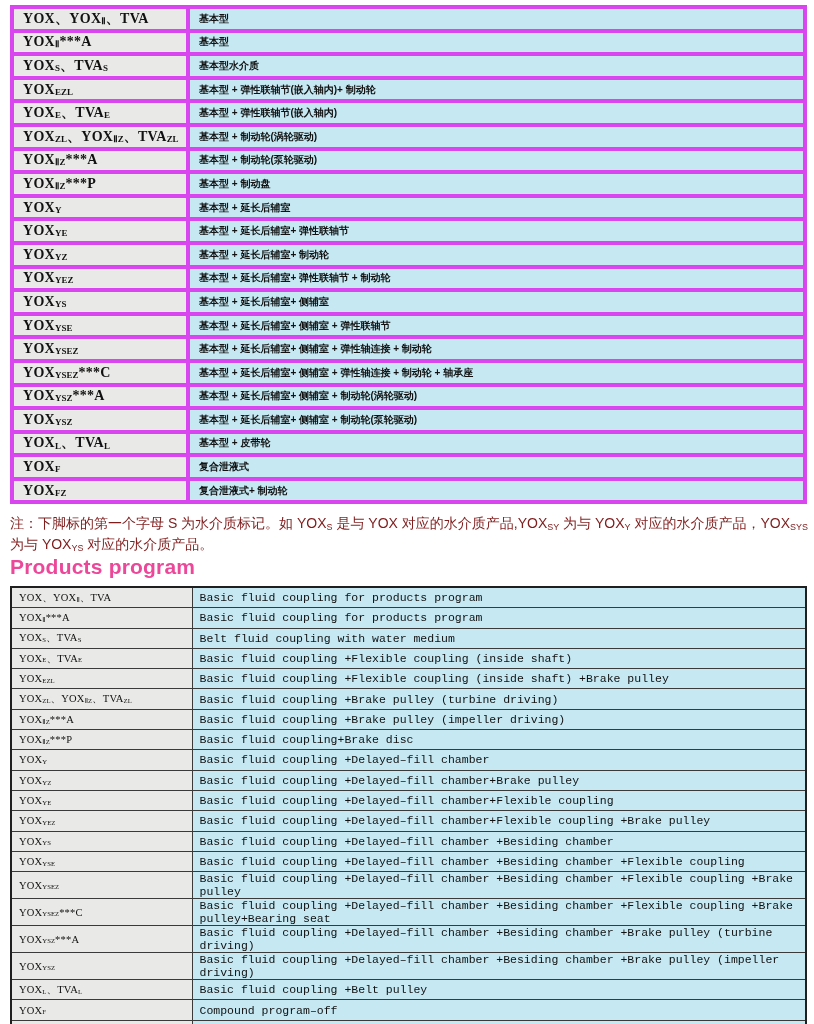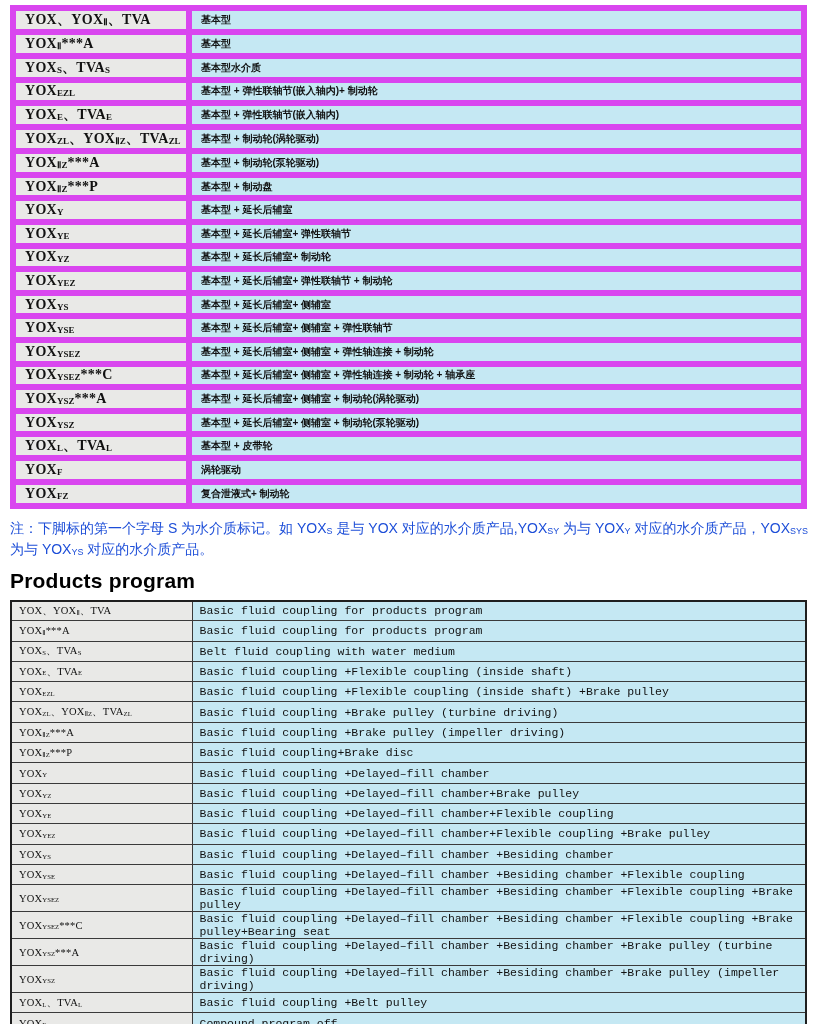--- a/index.html
+++ b/index.html
@@ -10,21 +10,21 @@
     color: #111;
     overflow: hidden;
   }
   .page { padding: 5px 7px 0 10px; }
 
   table { border-collapse: collapse; width: 797px; table-layout: fixed; }
   td { vertical-align: middle; }
 
   
   .cn-table { border: 2px solid #1f1f1f; }
-  .cn-table td { border: 6px solid #d946ef; height: 23.6px; }
+  .cn-table td { border: 4px solid #d946ef; height: 23.6px; }
   .cn-table col.c-model { width: 176px; }
   .cn-table td.model {
     background: #e9e9e7;
     font-family: "Liberation Serif", serif;
     font-weight: bold;
     font-size: 14px;
     padding-left: 9px;
     letter-spacing: 0.3px;
   }
   .cn-table td.desc {
@@ -35,31 +35,30 @@
     padding-left: 9px;
   }
 
   
   .note {
     margin-top: 9px;
     width: 800px;
     font-family: "Liberation Sans", sans-serif;
     font-size: 14px;
     line-height: 21px;
-    color: #1d4ed8;
+    color: #7f1d1d;
   }
 
   
   .heading {
-    margin-top: 9px;
     font-family: "Liberation Sans", sans-serif;
     font-weight: bold;
     font-size: 21px;
     letter-spacing: 0.2px;
-    color: #000000;
+    color: #ec4899;
   }
 
   
   .en-table { margin-top: 7px; border: 2px solid #1f1f1f; }
   .en-table td { border: 1px solid #3a3a3a; height: 20.3px; }
   .en-table col.c-model { width: 181px; }
   .en-table td.model {
     background: #e9e9e7;
     font-family: "Liberation Serif", serif;
     font-size: 10.5px;
@@ -164,21 +163,21 @@
         <tr>
           <td class="model">YOX<sub>YSZ</sub></td>
           <td class="desc">基本型 + 延长后辅室+ 侧辅室 + 制动轮(泵轮驱动)</td>
         </tr>
         <tr>
           <td class="model">YOX<sub>L</sub>、TVA<sub>L</sub></td>
           <td class="desc">基本型 + 皮带轮</td>
         </tr>
         <tr>
           <td class="model">YOX<sub>F</sub></td>
-          <td class="desc">涡轮驱动</td>
+          <td class="desc">复合泄液式</td>
         </tr>
         <tr>
           <td class="model">YOX<sub>FZ</sub></td>
           <td class="desc">复合泄液式+ 制动轮</td>
         </tr>
       </tbody>
   </table>
 
   <p class="note">注：下脚标的第一个字母 S 为水介质标记。如 YOX<sub>S</sub> 是与 YOX 对应的水介质产品,YOX<sub>SY</sub> 为与 YOX<sub>Y</sub> 对应的水介质产品，YOX<sub>SYS</sub> 为与 YOX<sub>YS</sub> 对应的水介质产品。</p>
 

